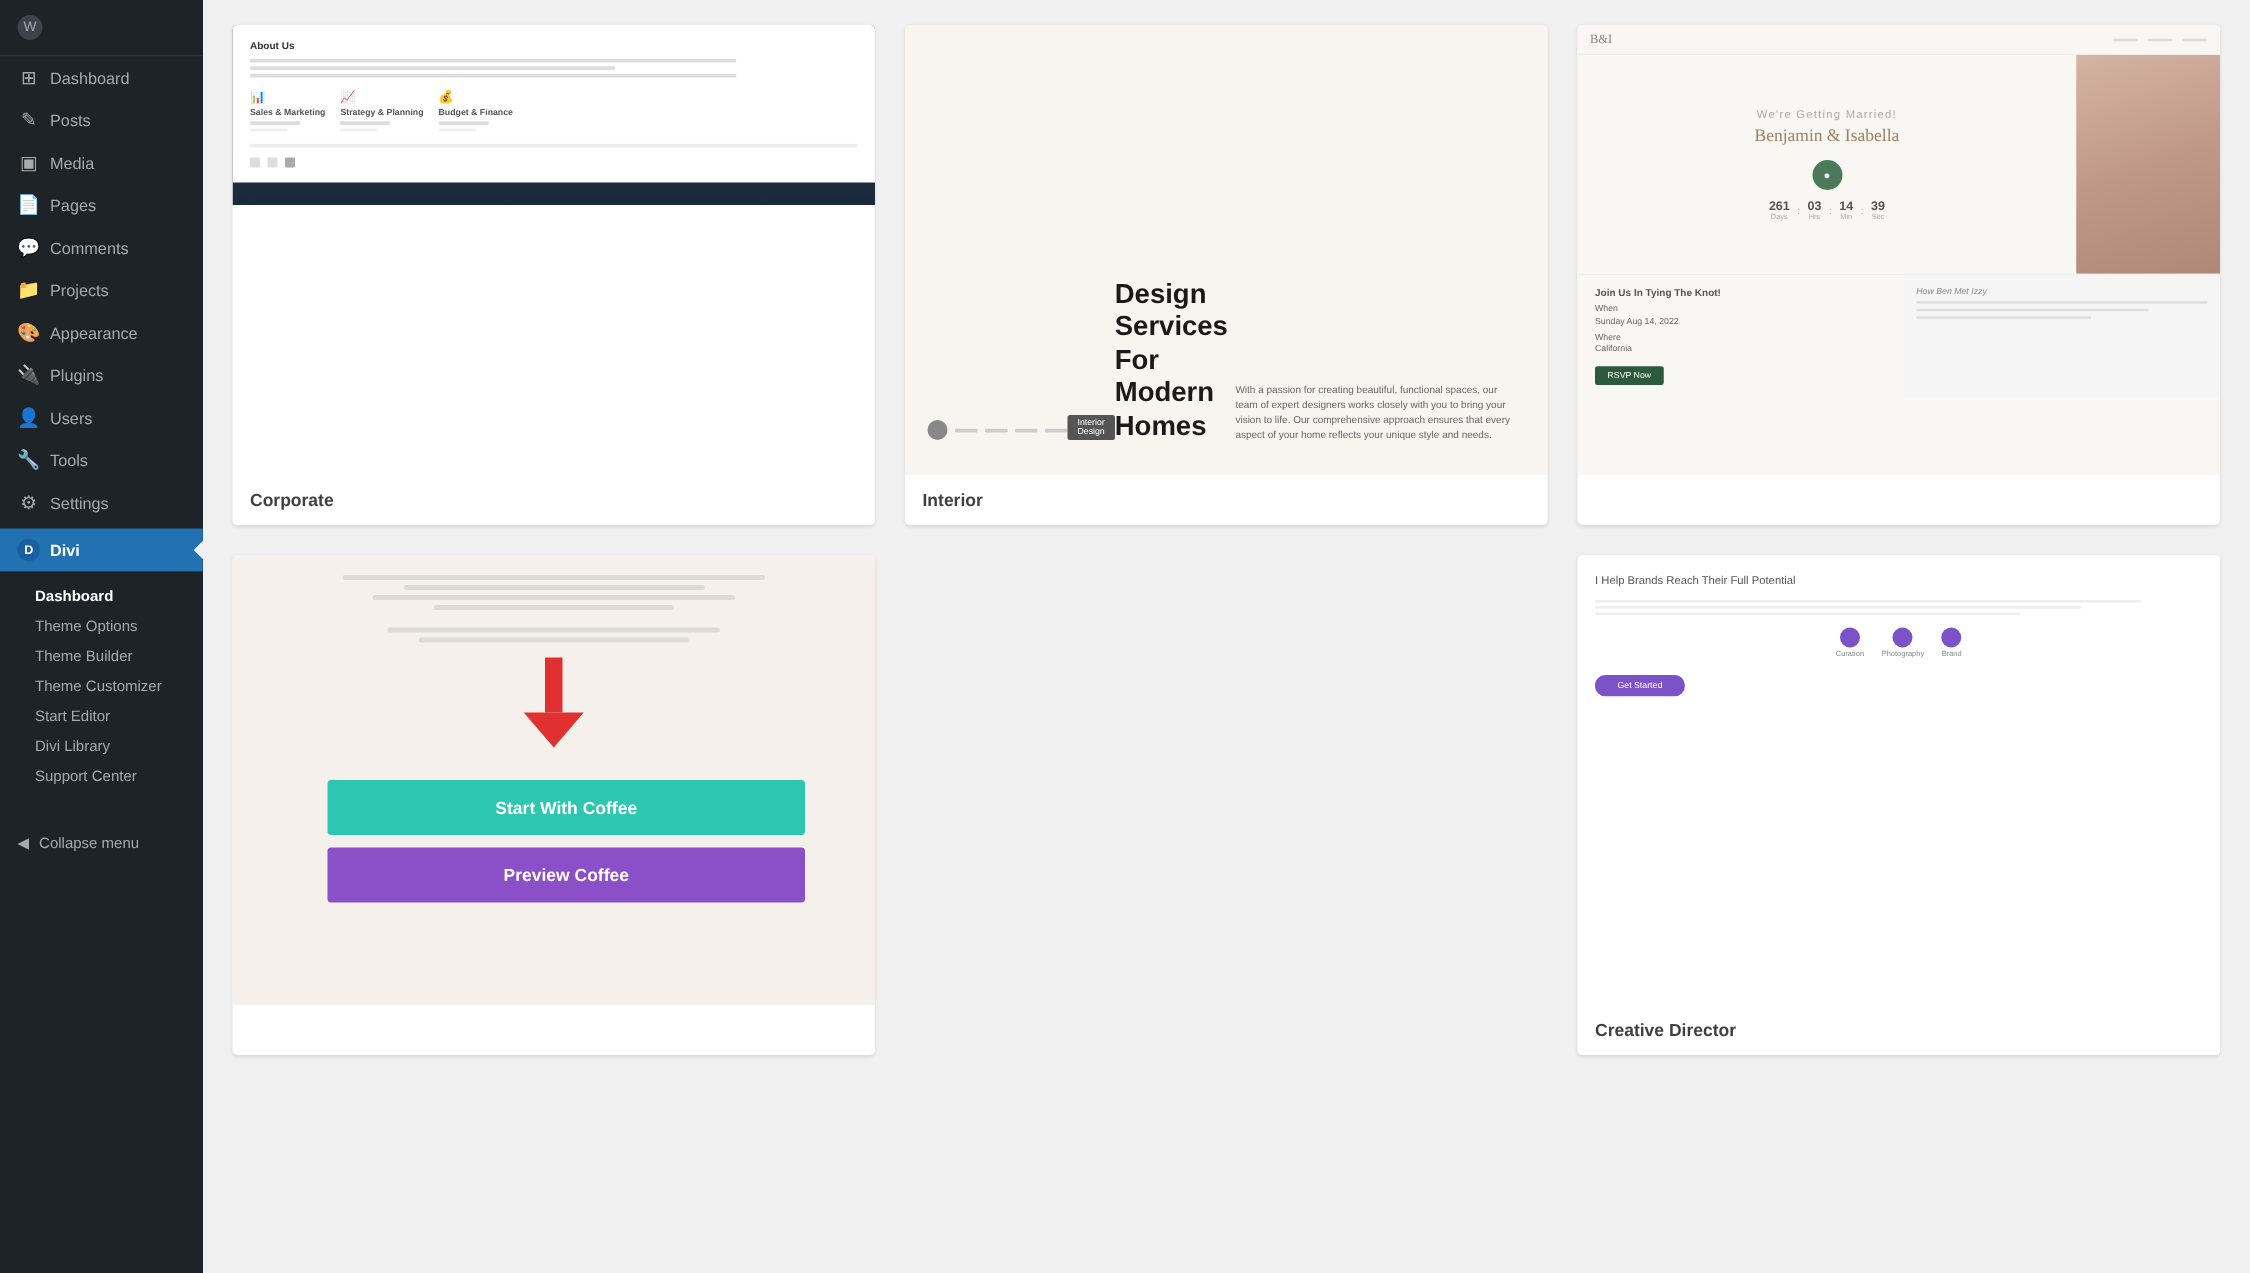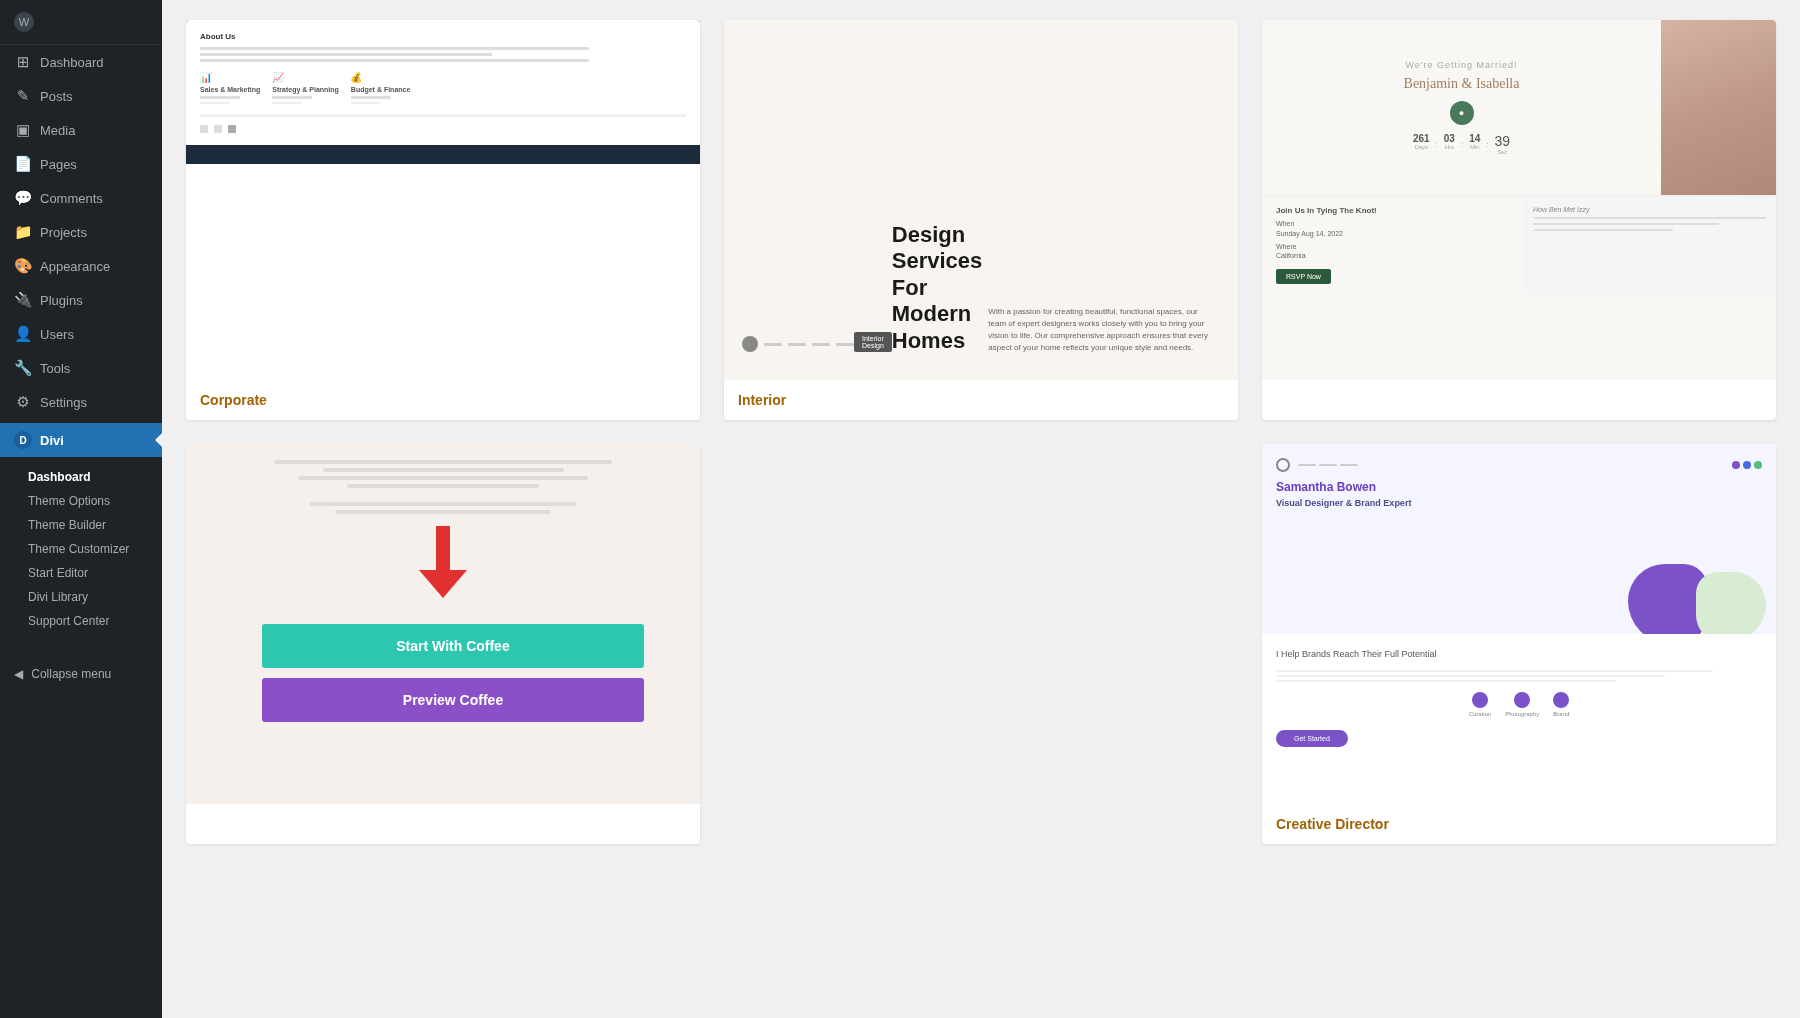--- a/index.html
+++ b/index.html
@@ -112,21 +112,21 @@
       height: 360px;
       overflow: hidden;
       position: relative;
       background: #e8e8e8;
     }
 
     .theme-label {
       padding: 12px 14px;
       font-size: 14px;
       font-weight: 600;
-      color: #a16207;
+      color: #404040;
       background: #fff;
     }
 
     
     .corporate-preview {
       background: linear-gradient(180deg, #2a3a4a 0%, #1a2a3a 40%, #fff 40%);
       display: flex;
       flex-direction: column;
     }
     .corp-top {
@@ -368,20 +368,28 @@
             <div style="flex:1;background:linear-gradient(135deg,#e8d4b0 0%,#d4c098 100%);border-radius:4px;"></div>
           </div>
           <div class="int-img3" style="flex:1;background:linear-gradient(135deg,#c8a870 0%,#b09060 100%);border-radius:4px;"></div>
         </div>
       </div>
       <div class="theme-label">Interior</div>
     </div>
 
     <div class="theme-card">
       <div class="theme-preview" style="background:#f9f7f4;display:flex;flex-direction:column;">
+        <div class="wed-nav">
+          <div class="wed-logo">B&amp;I</div>
+          <div class="wed-nav-links">
+            <div class="wed-nav-link"></div>
+            <div class="wed-nav-link"></div>
+            <div class="wed-nav-link"></div>
+          </div>
+        </div>
 
         <div style="display:flex;height:175px;">
           <div style="flex:1;padding:16px;display:flex;flex-direction:column;justify-content:center;align-items:center;text-align:center;">
             <div style="font-size:9px;color:#aaa;letter-spacing:1px;margin-bottom:4px;">We're Getting Married!</div>
             <div style="font-family:Georgia,serif;font-size:14px;color:#a08060;line-height:1.4;">Benjamin &amp; Isabella</div>
             <div style="width:24px;height:24px;background:#4a7a5a;border-radius:50%;display:flex;align-items:center;justify-content:center;color:#fff;font-size:9px;margin-top:8px;">●</div>
 
             <div style="display:flex;gap:6px;margin-top:8px;">
               <div style="text-align:center;">
                   <div style="font-size:10px;font-weight:700;color:#555;">261</div>
@@ -392,21 +400,21 @@
                   <div style="font-size:10px;font-weight:700;color:#555;">03</div>
                   <div style="font-size:6px;color:#aaa;">Hrs</div>
                 </div>
               <div style="color:#aaa;align-self:center;font-size:8px;">:</div>
               <div style="text-align:center;">
                   <div style="font-size:10px;font-weight:700;color:#555;">14</div>
                   <div style="font-size:6px;color:#aaa;">Min</div>
                 </div>
               <div style="color:#aaa;align-self:center;font-size:8px;">:</div>
               <div style="text-align:center;">
-                  <div style="font-size:14px;font-weight:400;color:#555;">39</div>
+                  <div style="font-size:10px;font-weight:700;color:#555;">39</div>
                   <div style="font-size:6px;color:#aaa;">Sec</div>
                 </div>
             </div>
           </div>
           <div style="width:115px;background:linear-gradient(160deg,#d4b4a4 0%,#c09888 50%,#b08878 100%);overflow:hidden;"></div>
         </div>
 
         <div style="display:flex;border-top:1px solid #eee;">
           <div style="flex:1;padding:10px 14px;">
             <div style="font-size:8px;font-weight:700;color:#555;">Join Us In Tying The Knot!</div>
@@ -446,42 +454,20 @@
           <button class="coffee-btn-preview">Preview Coffee</button>
         </div>
       </div>
     </div>
 
     <div style="visibility:hidden;"></div>
 
     <div class="theme-card">
       <div class="theme-preview" style="background:#f2f2f8;display:flex;flex-direction:column;">
 
-        <div style="background:#f5f5ff;padding:14px;position:relative;height:190px;overflow:hidden;">
-          <div style="display:flex;align-items:center;gap:4px;margin-bottom:8px;">
-            <div style="width:14px;height:14px;border:2px solid #888;border-radius:50%;"></div>
-            <div style="display:flex;gap:3px;margin-left:4px;">
-              <div style="width:18px;height:2px;background:#ccc;border-radius:1px;"></div>
-              <div style="width:18px;height:2px;background:#ccc;border-radius:1px;"></div>
-              <div style="width:18px;height:2px;background:#ccc;border-radius:1px;"></div>
-            </div>
-            <div style="margin-left:auto;display:flex;gap:3px;">
-              <div style="width:8px;height:8px;background:#7b52c8;border-radius:50%;"></div>
-              <div style="width:8px;height:8px;background:#4a6adf;border-radius:50%;"></div>
-              <div style="width:8px;height:8px;background:#5ab878;border-radius:50%;"></div>
-            </div>
-          </div>
-          <div style="font-size:12px;font-weight:700;color:#6b3fc0;line-height:1.3;">Samantha Bowen</div>
-          <div style="font-size:9px;color:#4a4a8a;font-weight:600;margin-top:2px;">Visual Designer &amp; Brand Expert</div>
-
-          <div style="position:absolute;bottom:-10px;right:10px;display:flex;gap:-6px;">
-            <div style="width:80px;height:80px;background:#7b52c8;border-radius:60% 40% 50% 70%;"></div>
-            <div style="width:70px;height:70px;background:#d8ecd4;border-radius:40% 60% 70% 50%;margin-left:-12px;margin-top:8px;"></div>
-          </div>
-        </div>
 
         <div style="background:#fff;padding:14px;flex:1;">
           <div style="font-size:9px;color:#555;line-height:1.5;margin-bottom:8px;">I Help Brands Reach Their Full Potential</div>
           <div style="height:2px;background:#eee;border-radius:1px;width:90%;margin-bottom:3px;"></div>
           <div style="height:2px;background:#eee;border-radius:1px;width:80%;margin-bottom:3px;"></div>
           <div style="height:2px;background:#eee;border-radius:1px;width:70%;margin-bottom:10px;"></div>
           
           <div style="display:flex;gap:14px;justify-content:center;margin-bottom:10px;">
             <div style="display:flex;flex-direction:column;align-items:center;gap:3px;">
               <div style="width:16px;height:16px;background:#7b52c8;border-radius:50%;"></div>

